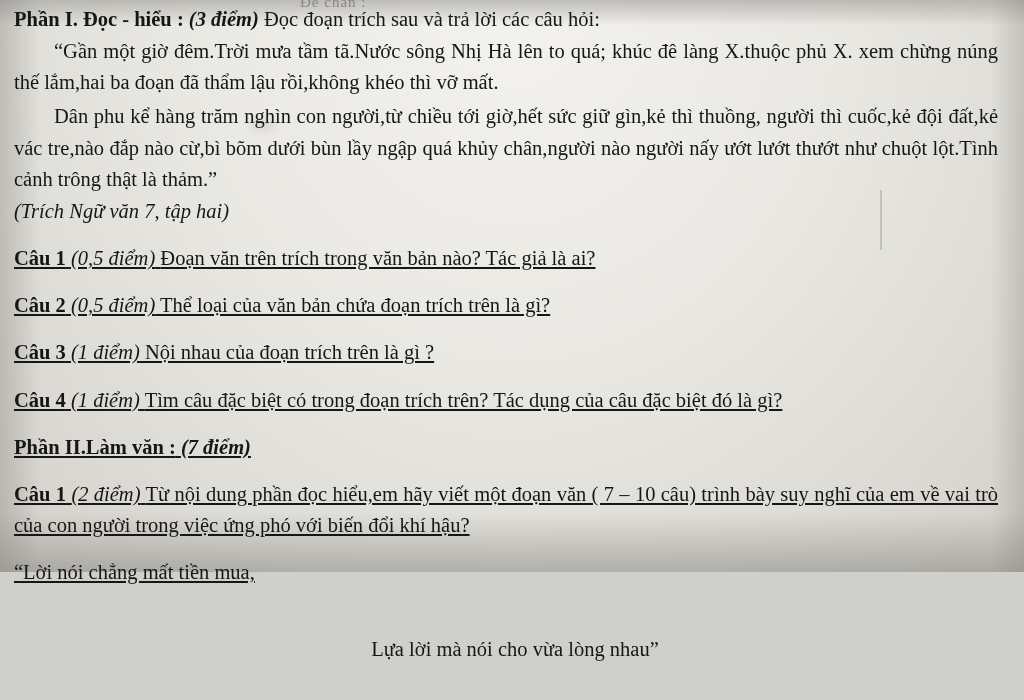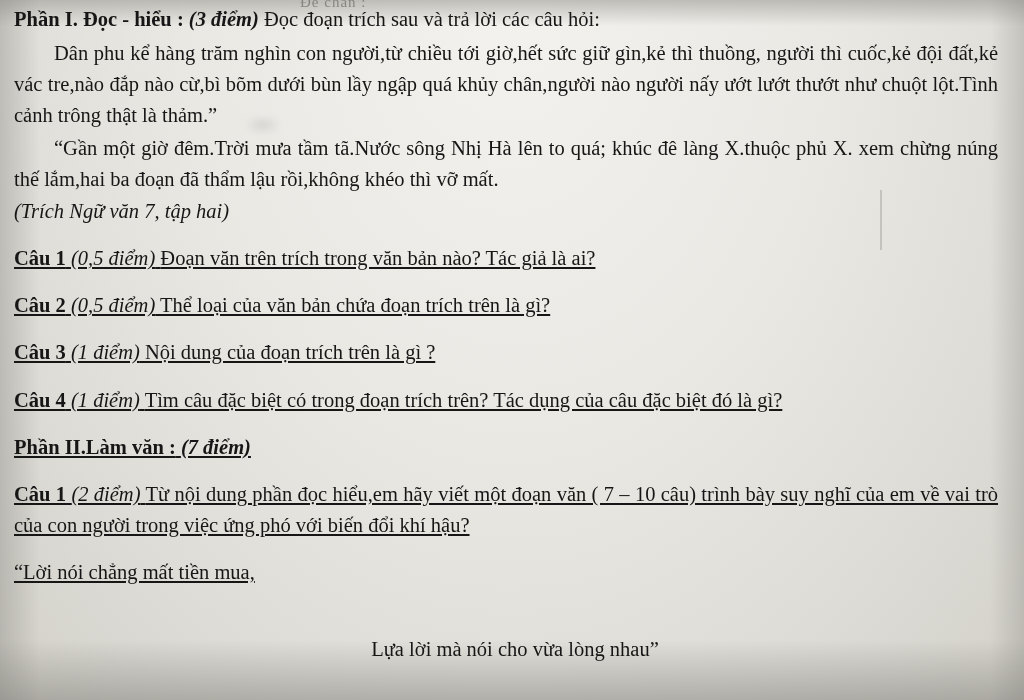--- a/index.html
+++ b/index.html
@@ -9,21 +9,21 @@
   body {
     width: 1024px;
     height: 700px;
     background: #cfcfcb;
     font-family: "Liberation Serif", serif;
     overflow: hidden;
   }
   .page {
     position: relative;
     width: 1024px;
-    height: 700px;
+    height: 572px;
     background:
       radial-gradient(ellipse at 50% 0%, #f3f2ee 0%, #e9e8e3 45%, #dedcd6 75%, #d2d0c9 100%);
     box-sizing: border-box;
     padding: 4px 26px 16px 14px;
     color: #161616;
   }
   
   .shade-top {
     position: absolute;
     left: 0; top: 0; right: 0; height: 26px;
@@ -105,44 +105,44 @@
   <div class="cut-text">Đề chẵn :</div>
 
   <div class="content">
 
     <p>
       <span class="bold">Phần I. Đọc - hiểu :</span>
       <span class="bi">(3 điểm)</span>
       <span>Đọc đoạn trích sau và trả lời các câu hỏi:</span>
     </p>
 
+    <p class="quote-para">“Gần một giờ đêm.Trời mưa tầm tã.Nước sông Nhị Hà lên to quá; khúc đê làng X.thuộc phủ X. xem chừng núng thế lắm,hai ba đoạn đã thẩm lậu rồi,không khéo thì vỡ mất.</p>
+
     <p class="quote-para line-gap">Dân phu kể hàng trăm nghìn con người,từ chiều tới giờ,hết sức giữ gìn,kẻ thì thuồng, người thì cuốc,kẻ đội đất,kẻ vác tre,nào đắp nào cừ,bì bõm dưới bùn lầy ngập quá khủy chân,người nào người nấy ướt lướt thướt như chuột lột.Tình cảnh trông thật là thảm.”</p>
-
-    <p class="quote-para">“Gần một giờ đêm.Trời mưa tầm tã.Nước sông Nhị Hà lên to quá; khúc đê làng X.thuộc phủ X. xem chừng núng thế lắm,hai ba đoạn đã thẩm lậu rồi,không khéo thì vỡ mất.</p>
 
     <p>
       <span class="ital">(Trích Ngữ văn 7, tập hai)</span>
     </p>
 
     <p class="q-line">
       <span class="bold">Câu 1</span>
       <span class="ital">(0,5 điểm)</span>
       <span>Đoạn văn trên trích trong văn bản nào? Tác giả là ai?</span>
     </p>
 
     <p class="q-line">
       <span class="bold">Câu 2</span>
       <span class="ital">(0,5 điểm)</span>
       <span>Thể loại của văn bản chứa đoạn trích trên là gì?</span>
     </p>
 
     <p class="q-line">
       <span class="bold">Câu 3</span>
       <span class="ital">(1 điểm)</span>
-      <span>Nội dung của đoạn trích trên là gì ?</span>
+      <span>Nội nhau của đoạn trích trên là gì ?</span>
     </p>
 
     <p class="q-line">
       <span class="bold">Câu 4</span>
       <span class="ital">(1 điểm)</span>
       <span>Tìm câu đặc biệt có trong đoạn trích trên? Tác dụng của câu đặc biệt đó là gì?</span>
     </p>
 
     <p class="q-line">
       <span class="bold">Phần II.Làm văn :</span>

